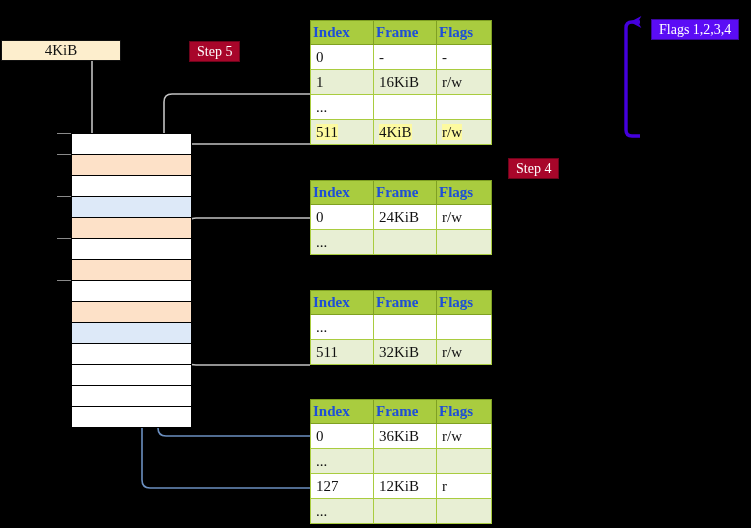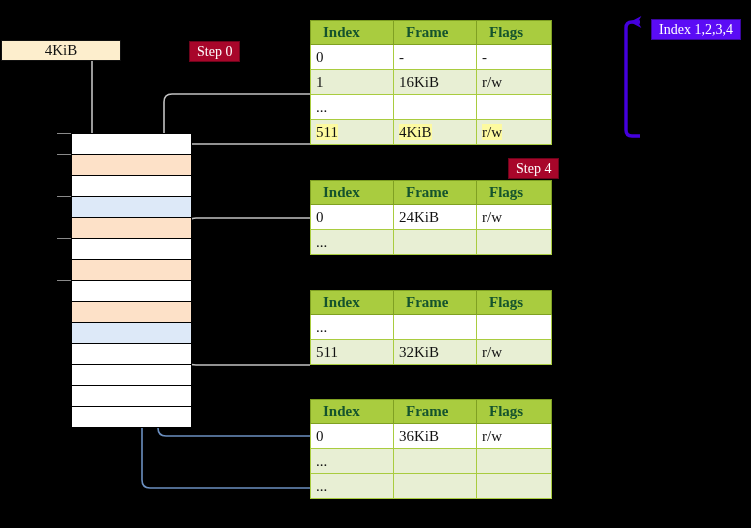--- a/index.html
+++ b/index.html
@@ -87,24 +87,24 @@
   
   .ptable {
     position: absolute;
     border-collapse: collapse;
     font-size: 15px;
     background: #ffffff;
     table-layout: fixed;
   }
   .ptable th {
     background: #a9cc3f;
-    color: #14532d;
+    color: #1d4ed8;
     font-weight: bold;
     text-align: left;
-    padding: 2px 12px;
+    padding: 2px 2px;
     border: 1px solid #7fa022;
     font-size: 15px;
     height: 19px;
   }
   .ptable td {
     border: 1px solid #a9cc3f;
     padding: 2px 5px;
     color: #111111;
     height: 20px;
     overflow: hidden;
@@ -170,26 +170,26 @@
     <g>
       <path d="M640,136 L632,136 Q626,136 626,130 L626,28 Q626,22 632,22 L640,22" stroke="#4400dd" stroke-width="3.4" fill="none" marker-end="url(#ah-purple)"></path>
     </g>
   </svg>
 
   <div class="size-box" style="left:1px; top:40px; width:118px;">
     <span>4KiB</span>
   </div>
 
   <div class="badge badge-red" style="left:189px; top:41px;">
-    <span>Step 0</span>
+    <span>Step 5</span>
   </div>
 
 
   <div class="badge badge-blue" style="left:651px; top:19px;">
-    <span>Index 1,2,3,4</span>
+    <span>Flags 1,2,3,4</span>
   </div>
 
   <div class="badge badge-red" style="left:508px; top:158px;">
     <span>Step 4</span>
   </div>
 
   <div id="memcol">
       <div class="mem-row mem-white"></div>
       <div class="mem-row mem-orange"></div>
       <div class="mem-row mem-white"></div>
@@ -301,20 +301,25 @@
         <tr class="plain">
           <td><span>0</span></td>
           <td><span>36KiB</span></td>
           <td><span>r/w</span></td>
         </tr>
         <tr class="alt">
           <td><span>...</span></td>
           <td></td>
           <td></td>
         </tr>
+        <tr class="plain">
+          <td><span>127</span></td>
+          <td><span>12KiB</span></td>
+          <td><span>r</span></td>
+        </tr>
         <tr class="alt">
           <td><span>...</span></td>
           <td></td>
           <td></td>
         </tr>
       </tbody>
     </table>
 
 </div>
 

